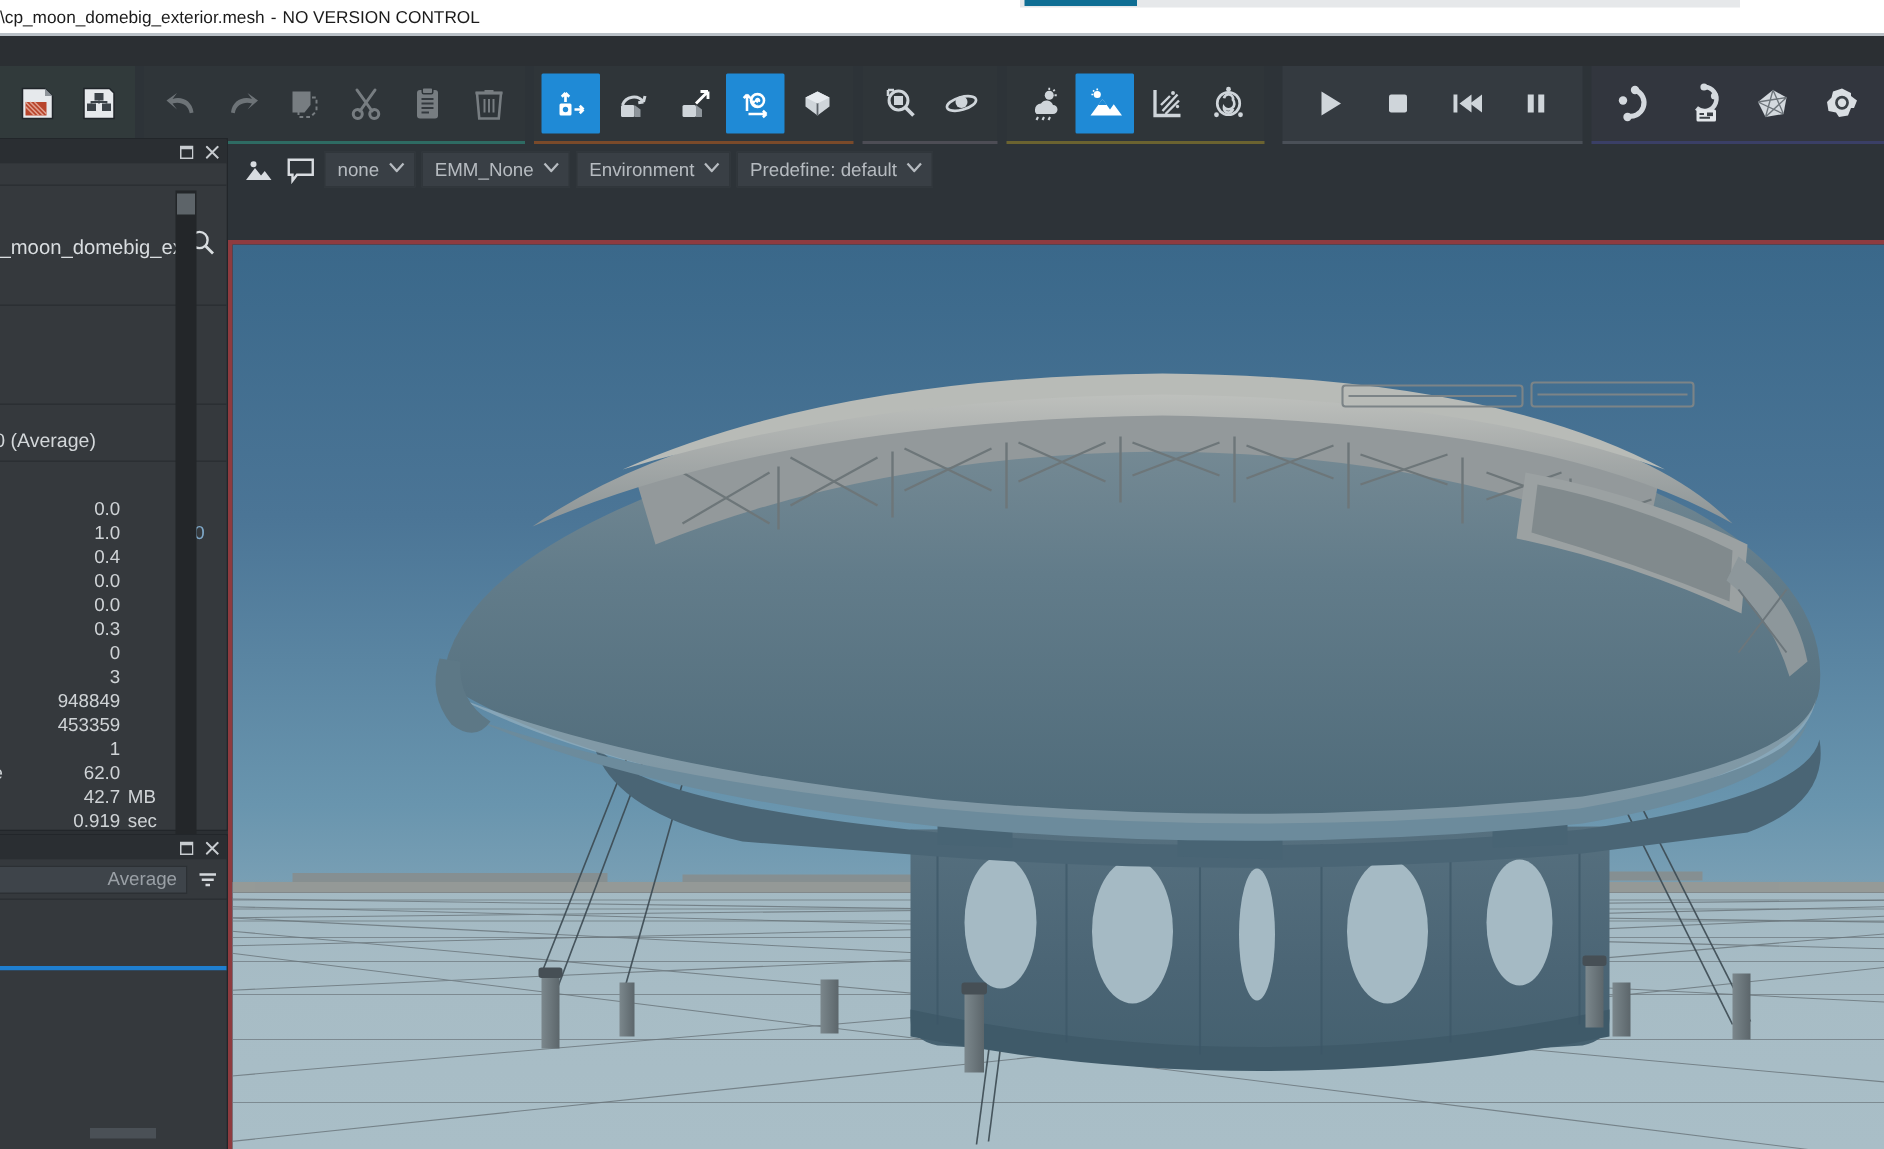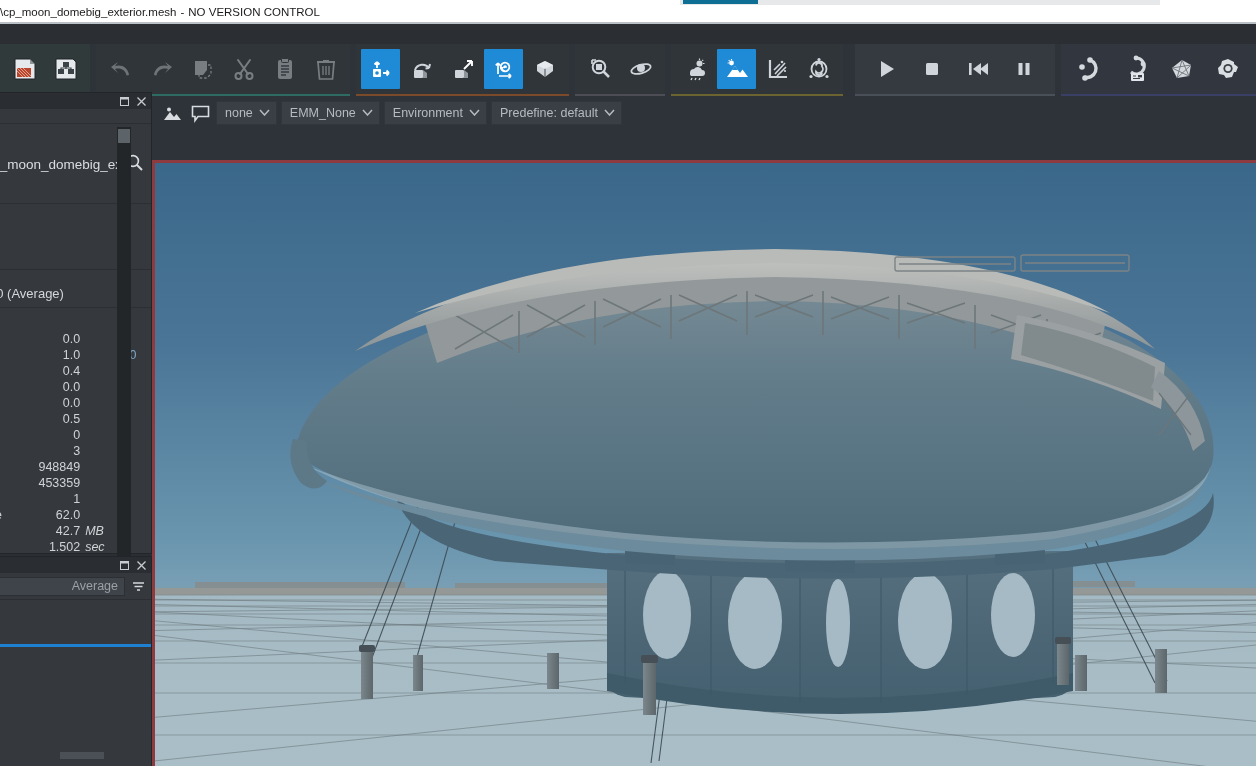--- a/index.html
+++ b/index.html
@@ -133,21 +133,21 @@
     display: flex; align-items: center; height: 16px;
     font-size: 12.5px; color: #cfd3d6;
   }
   .stat-label {
     width: 82px; text-align: left; padding-left: 68px;
     color: #cfd3d6; white-space: nowrap;
   }
   .stat-value {
     width: 76px; text-align: right; white-space: nowrap;
   }
-  .stat-unit { width: 34px; text-align: left; padding-left: 5px; color: #cfd3d6; font-style: italic; }
+  .stat-unit { width: 34px; text-align: left; padding-left: 5px; color: #cfd3d6; }
   .stat-value2 { width: 40px; text-align: left; padding-left: 10px; color: #7fa8c8; }
 
   .vscroll {
     position: absolute; right: 20px; top: 18px; width: 14px; height: 434px;
     background: #232629;
   }
   .vscroll-thumb {
     position: absolute; left: 1px; top: 2px; width: 12px; height: 14px;
     background: #5d6469;
   }
@@ -563,21 +563,21 @@
             <span class="stat-value2"></span>
           </div>
           <div class="stat-row">
             <span class="stat-label"></span>
             <span class="stat-value">0.0</span>
             <span class="stat-unit"></span>
             <span class="stat-value2"></span>
           </div>
           <div class="stat-row">
             <span class="stat-label"></span>
-            <span class="stat-value">0.5</span>
+            <span class="stat-value">0.3</span>
             <span class="stat-unit"></span>
             <span class="stat-value2"></span>
           </div>
           <div class="stat-row">
             <span class="stat-label"></span>
             <span class="stat-value">0</span>
             <span class="stat-unit"></span>
             <span class="stat-value2"></span>
           </div>
           <div class="stat-row">
@@ -611,21 +611,21 @@
             <span class="stat-value2"></span>
           </div>
           <div class="stat-row">
             <span class="stat-label"></span>
             <span class="stat-value">42.7</span>
             <span class="stat-unit">MB</span>
             <span class="stat-value2"></span>
           </div>
           <div class="stat-row">
             <span class="stat-label"></span>
-            <span class="stat-value">1.502</span>
+            <span class="stat-value">0.919</span>
             <span class="stat-unit">sec</span>
             <span class="stat-value2"></span>
           </div>
         </div>
 
       <div class="vscroll">
         <div class="vscroll-thumb"></div>
       </div>
     </div>
   </div>

